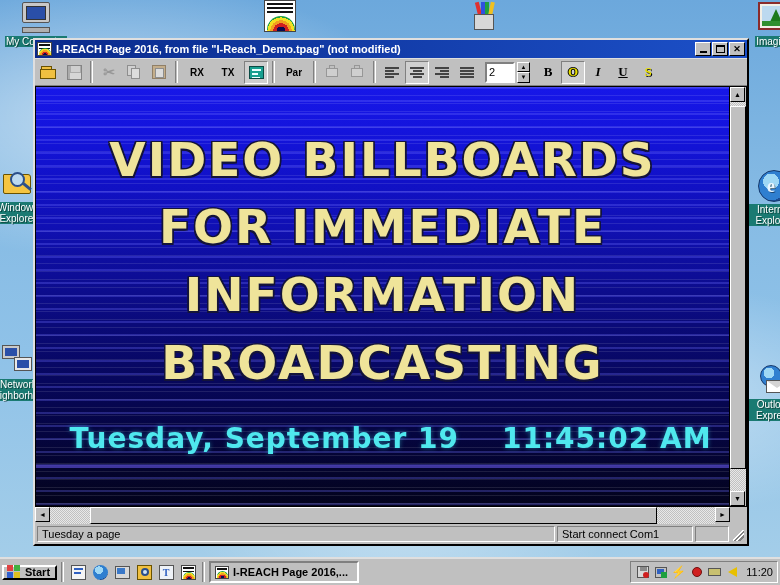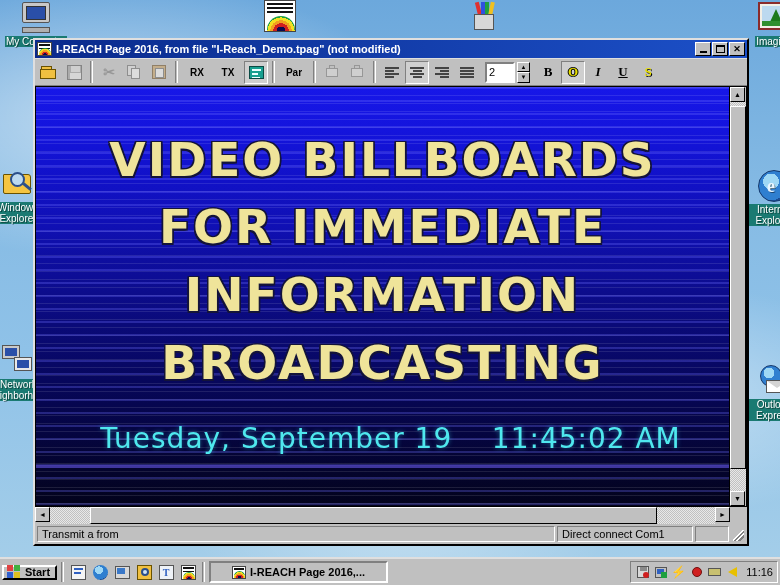--- a/index.html
+++ b/index.html
@@ -198,21 +198,21 @@
     white-space:nowrap;
   }
   .bb-l1 { top: 45px;  font-size: 47px; }
   .bb-l2 { top: 112px; font-size: 47px; }
   .bb-l3 { top: 180px; font-size: 47px; }
   .bb-l4 { top: 248px; font-size: 47px; }
   .bb-status {
     position:absolute; left:16px; right:0; top:335px;
     text-align:center;
     font-family:"DejaVu Sans", sans-serif;
-    font-weight:normal; font-size:28px;
+    font-weight:bold; font-size:28px;
     color:#4fe8ee;
     letter-spacing:1px;
     text-shadow: 0 0 5px rgba(60,220,230,.45);
     white-space:pre;
   }
   .bb-underline {
     position:absolute; left:0; right:0; top:378px; height:3px;
     background:#4a3fb0; opacity:.85;
   }
 
@@ -262,21 +262,21 @@
     background:#c0c0c0;
     border:2px solid; border-color:#fff #000 #000 #fff;
     font-weight:bold; font-size:11px;
   }
   .win-logo { width:15px; height:14px; position:relative; }
   .win-logo span { position:absolute; width:6px; height:6px; }
   .tb-divider { width:3px; height:20px; border-left:1px solid #808080; border-right:1px solid #fff; margin:0 2px; }
   .ql-icon { width:20px; height:20px; display:flex; align-items:center; justify-content:center; }
   .task-btn {
     height:22px; min-width:150px; display:flex; align-items:center; gap:4px;
-    padding:0 21px;
+    padding:0 4px;
     background:#c0c0c0;
     border:2px solid; border-color:#808080 #fff #fff #808080;
     font-size:11px; font-weight:bold;
   }
   .tray {
     margin-left:auto; height:22px; display:flex; align-items:center; gap:3px;
     padding:0 4px;
     border:1px solid; border-color:#808080 #fff #fff #808080;
     font-size:11px;
   }
@@ -532,22 +532,22 @@
         <div class="sb-btn">◄</div>
         <div class="sb-track">
           <div class="sb-thumb hthumb"></div>
         </div>
         <div class="sb-btn">►</div>
         <div class="corner-box"></div>
       </div>
     </div>
 
     <div class="statusbar">
-      <div class="sb-pane grow">Transmit a from</div>
-      <div class="sb-pane" style="width:136px;">Direct connect Com1</div>
+      <div class="sb-pane grow">Tuesday a page</div>
+      <div class="sb-pane" style="width:136px;">Start connect Com1</div>
       <div class="sb-pane" style="width:34px;"></div>
       <div class="sb-grip"></div>
     </div>
   </div>
 
   <div id="taskbar">
     <div id="start-button">
       <span class="win-logo">
         <span style="left:0;top:0;background:#e04040;"></span>
         <span style="left:7px;top:0;background:#40b040;"></span>
@@ -617,17 +617,17 @@
       </span>
       <span class="tray-icon">
         <span style="display:block;width:10px;height:10px;border-radius:50%;background:#d02020;border:1px solid #701010;"></span>
       </span>
       <span class="tray-icon">
         <span style="display:block;width:13px;height:8px;background:#c8c070;border:1px solid #555;"></span>
       </span>
       <span class="tray-icon">
         <span style="display:block;width:0;height:0;border-top:5px solid transparent;border-bottom:5px solid transparent;border-right:9px solid #e8c000;"></span>
       </span>
-      <span class="tray-clock">11:16</span>
+      <span class="tray-clock">11:20</span>
     </div>
   </div>
 
 </div>
 
 </body></html>

